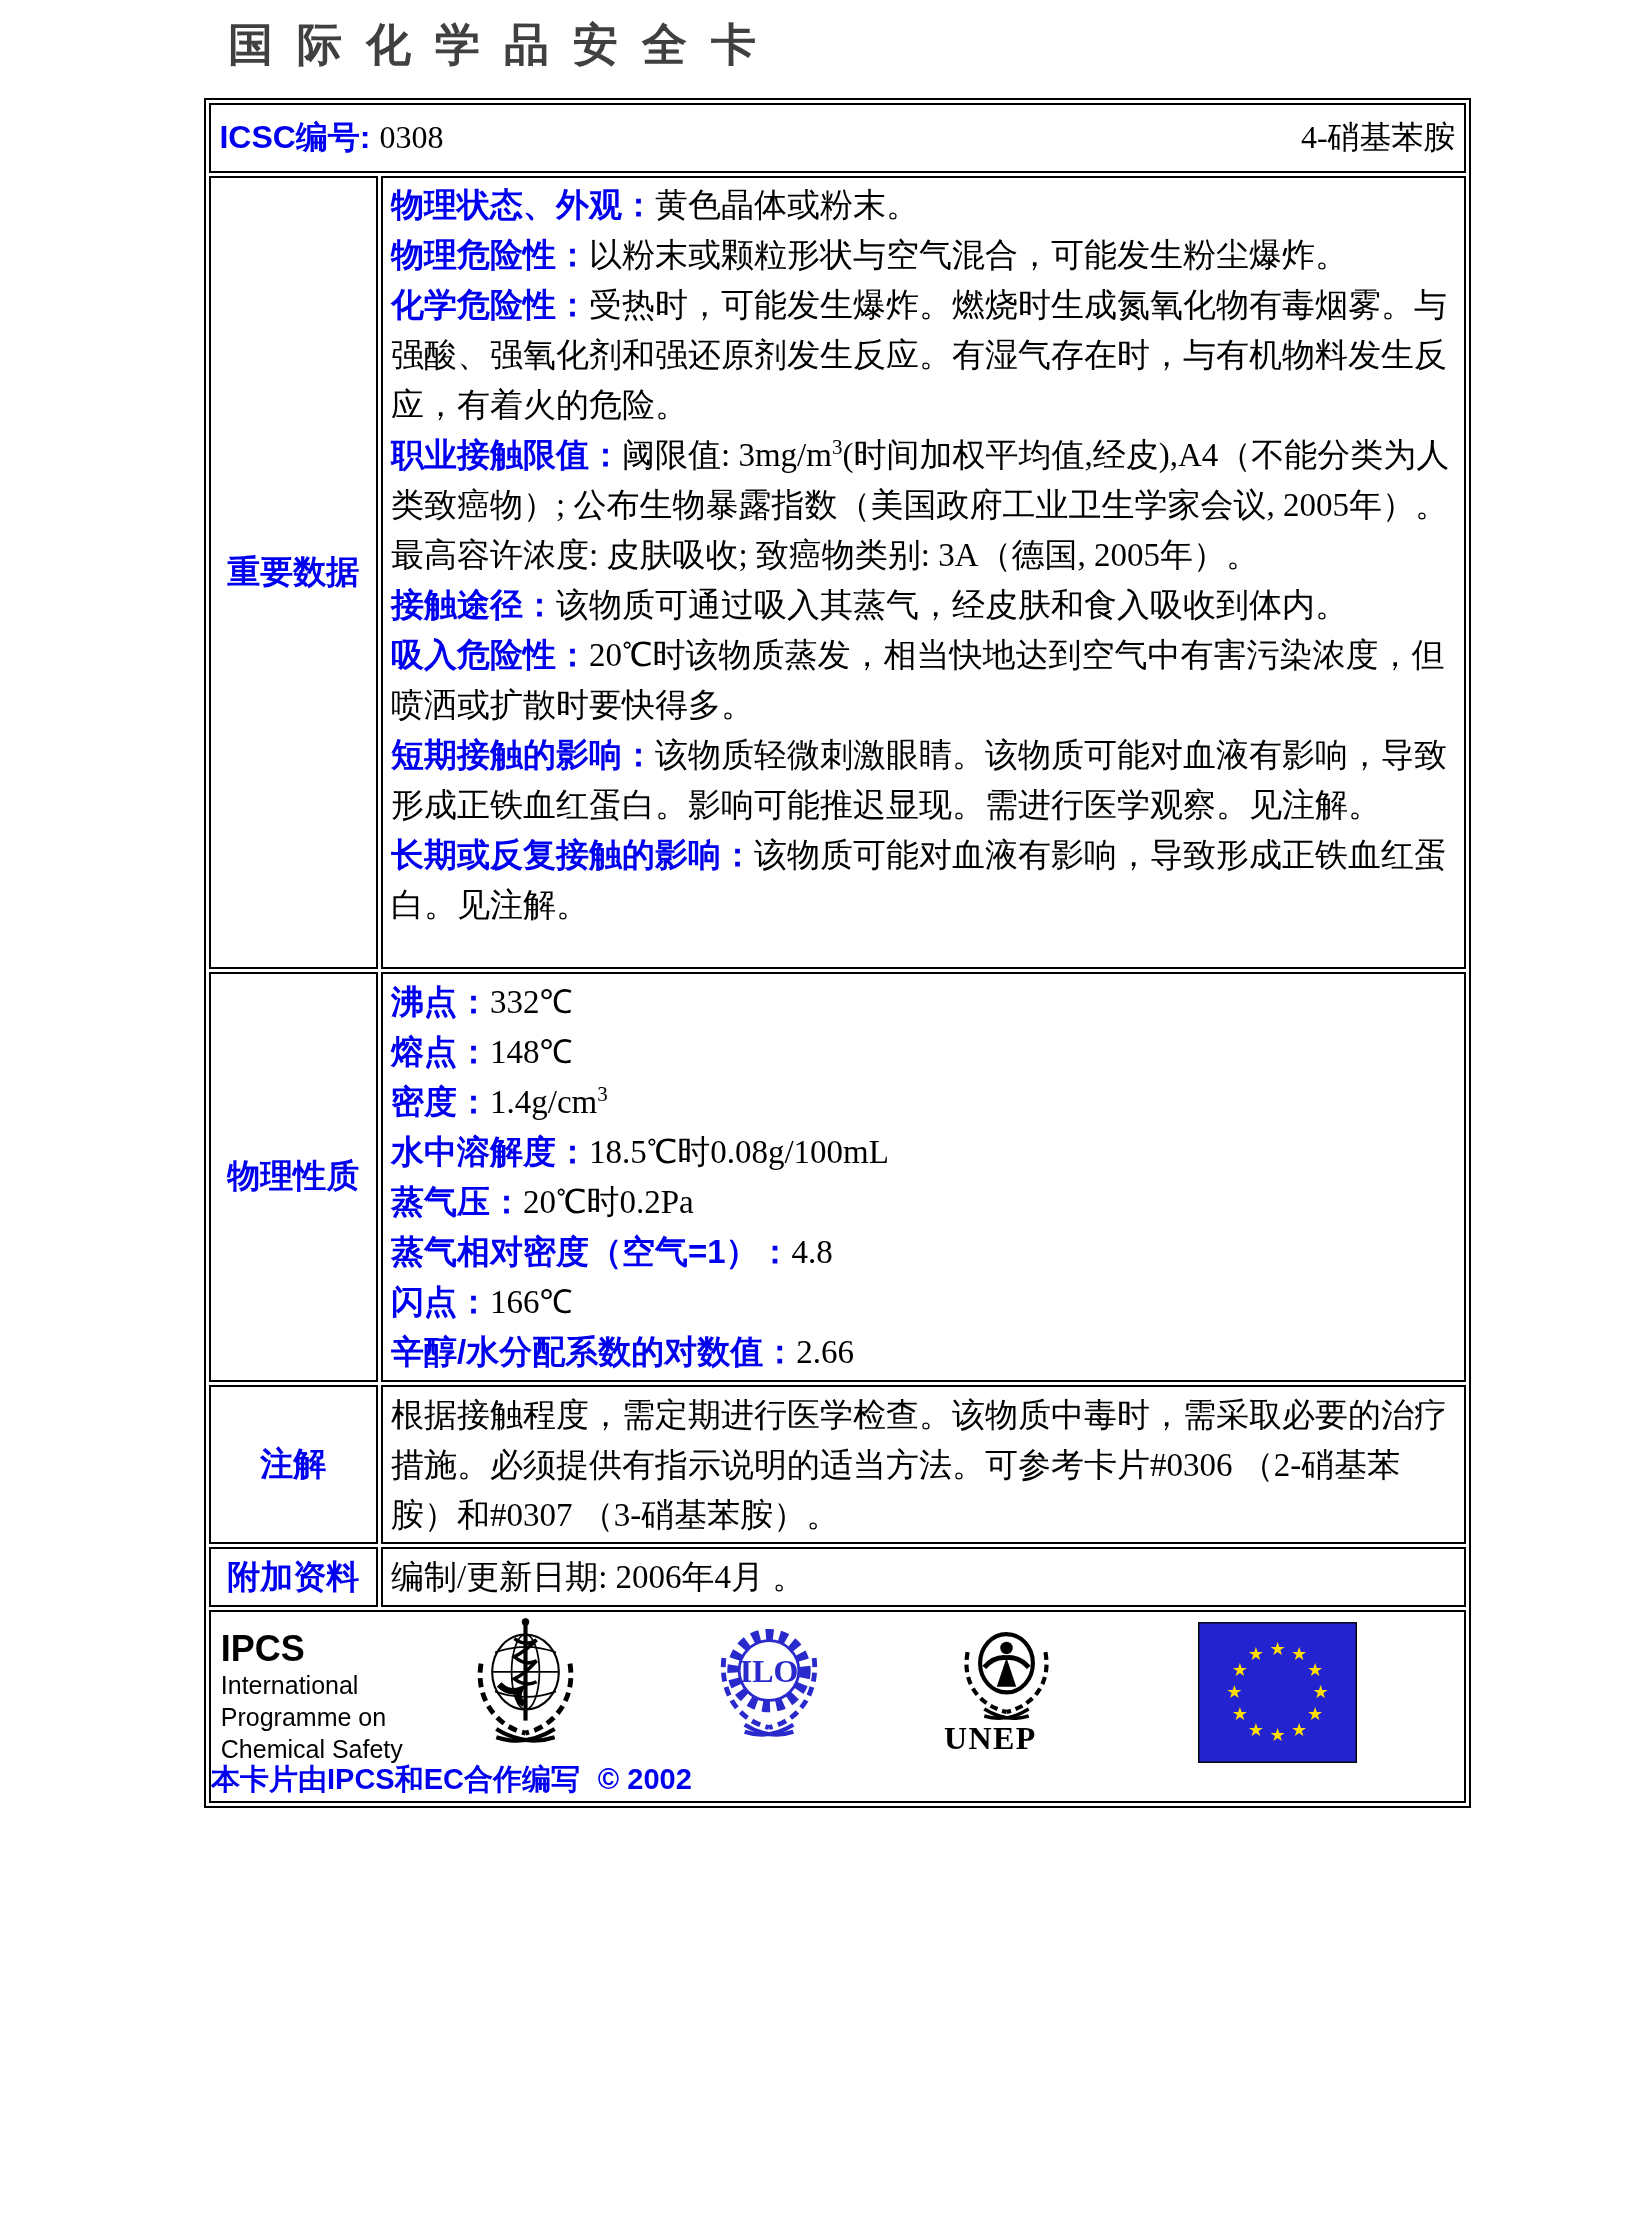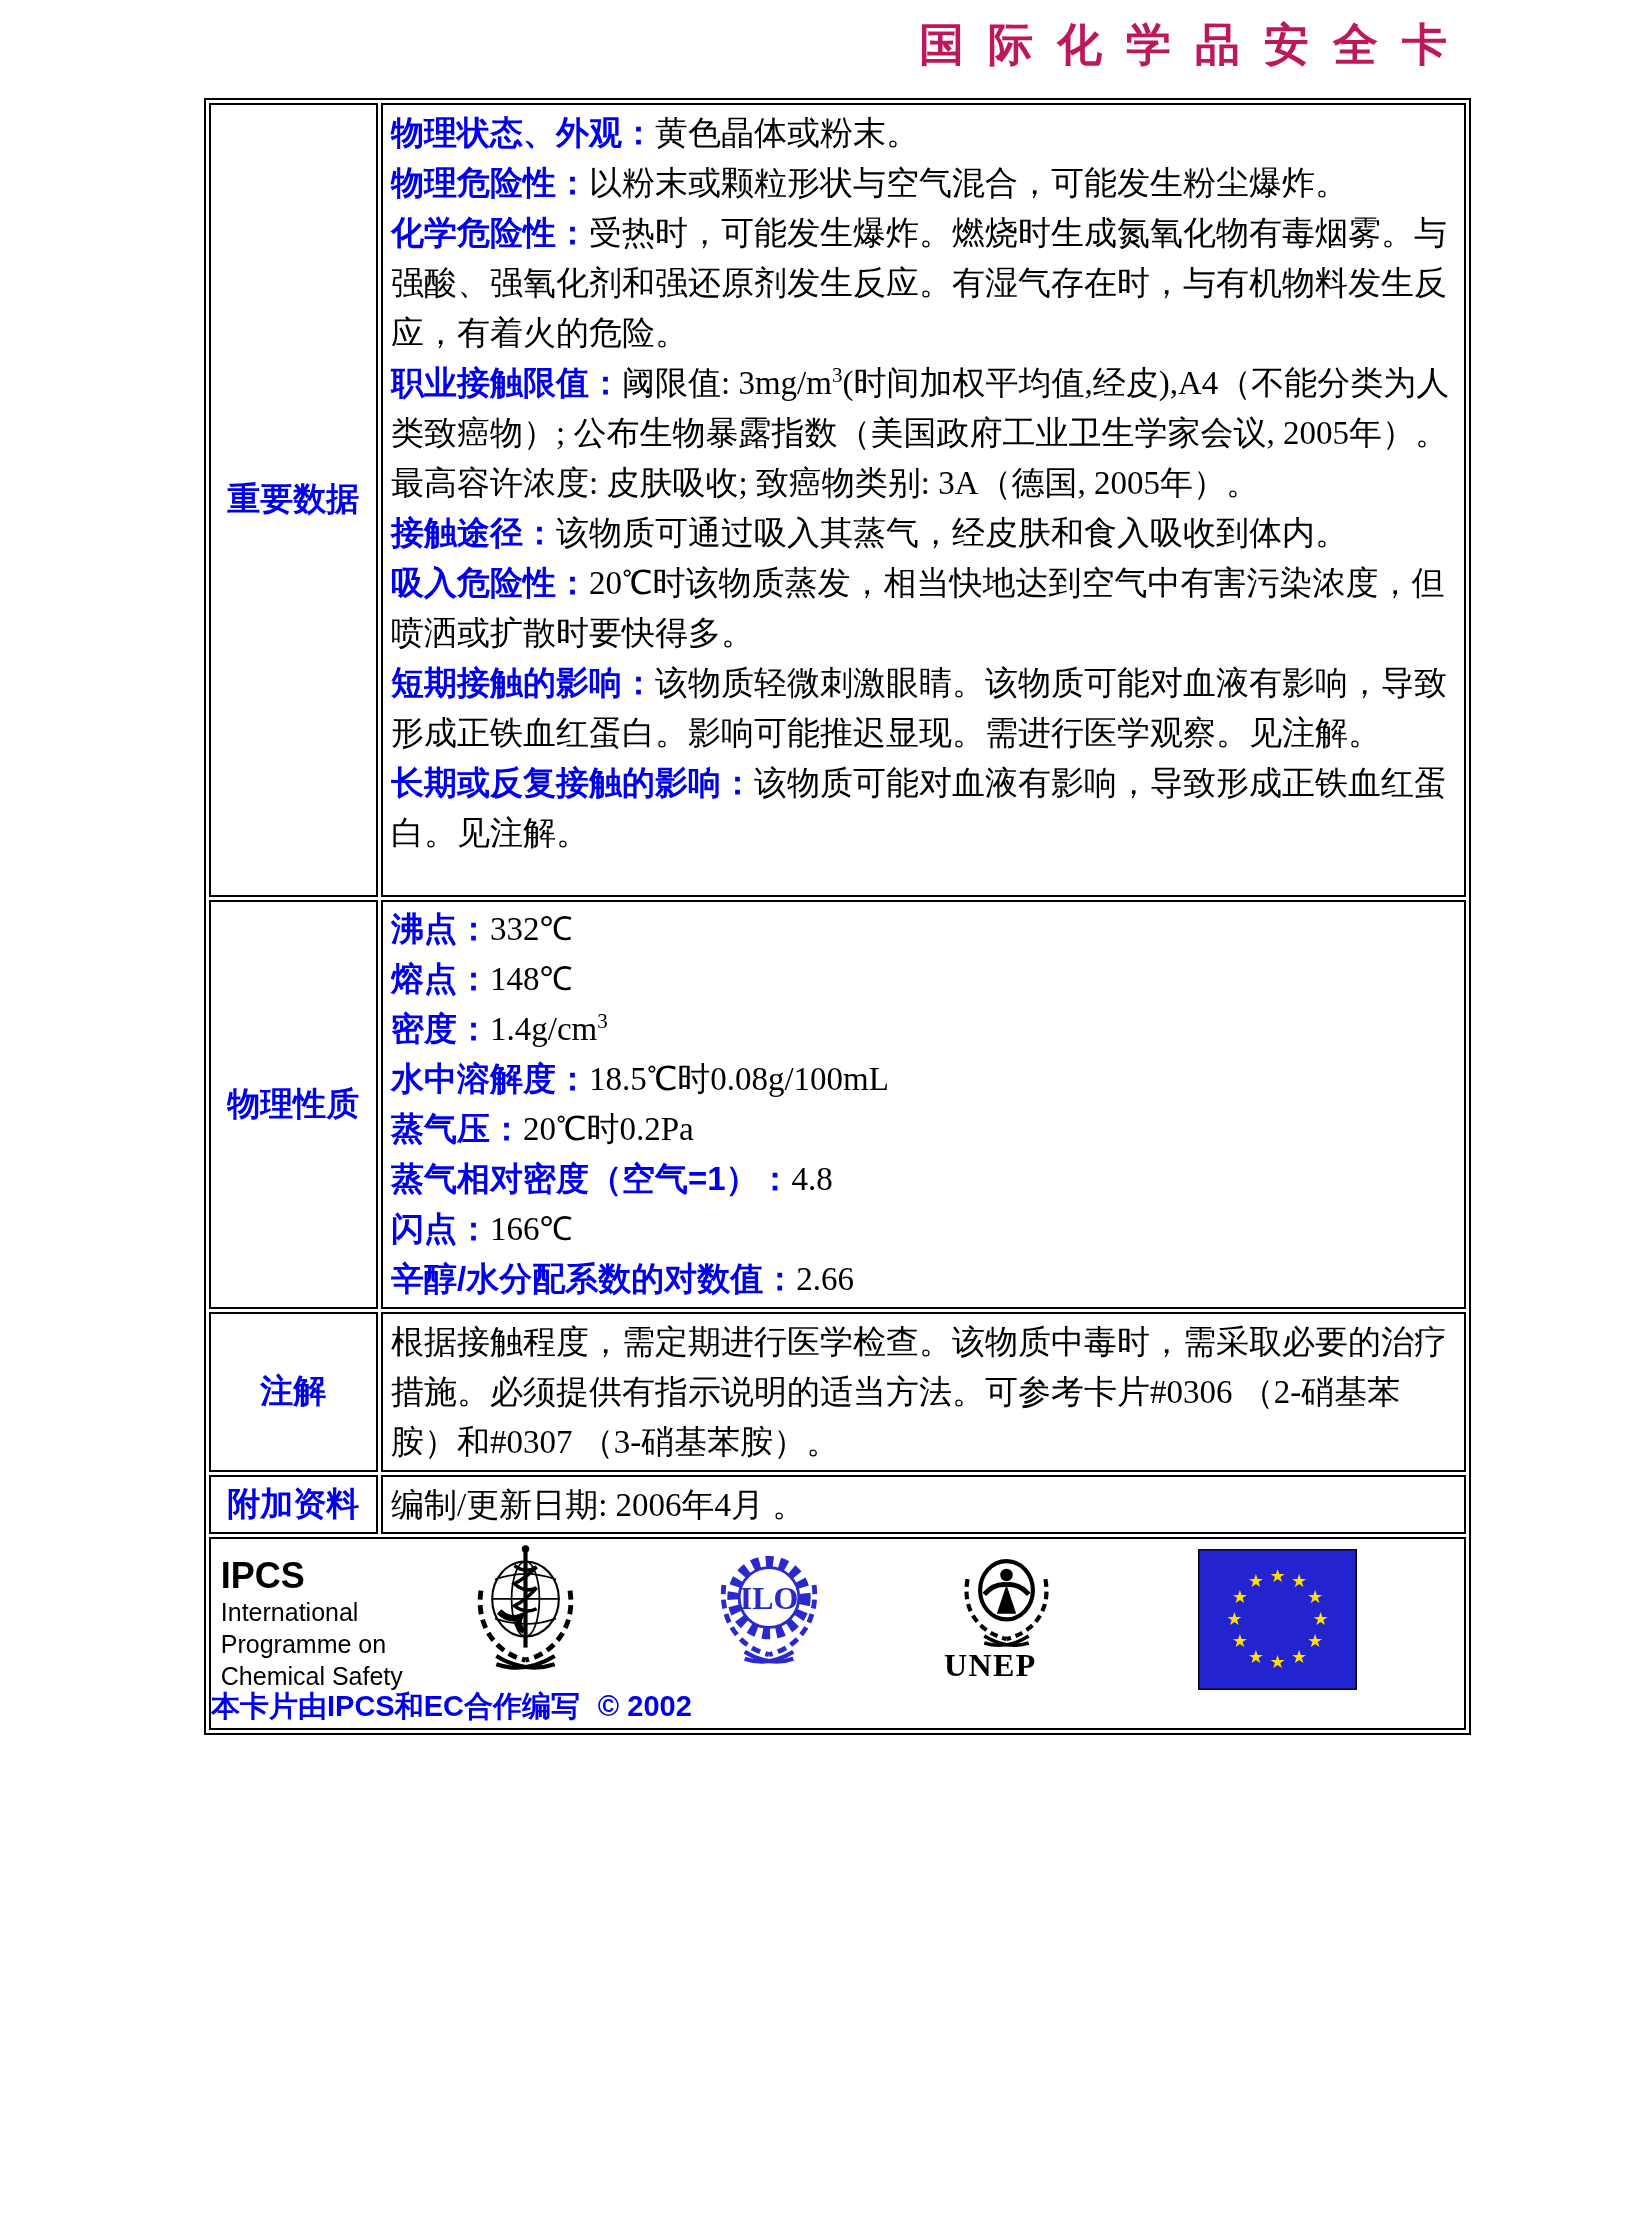--- a/index.html
+++ b/index.html
@@ -1,20 +1,20 @@
 <!DOCTYPE html>
 <html style="font-size:11px"><head>
 <meta charset="utf-8">
 <style>
   html,body{margin:0;padding:0;background:#ffffff;}
   .page{position:relative;width:1651px;height:2216px;background:#fff;overflow:hidden;
         font-family:"Liberation Serif",serif;color:#000;}
-  .doc-title{position:absolute;top:15.3px;left:204px;width:1267px;text-align:right;
+  .doc-title{position:absolute;top:15.3px;left:204px;width:1267px;text-align:left;
         font-family:"Liberation Sans",sans-serif;font-weight:bold;font-size:45px;
-        color:#be185d;letter-spacing:24px;text-indent:24px;white-space:nowrap;}
+        color:#404040;letter-spacing:24px;text-indent:24px;white-space:nowrap;}
   table.card{position:absolute;top:98px;left:204px;width:1267px;
         border:2.8px solid #000;border-collapse:separate;border-spacing:3.5px;background:#fff;}
   td{border:2.1px solid #000;background:#fff;vertical-align:middle;padding:2.8px 8.4px;overflow:hidden;}
   td.sec{width:159px;text-align:center;font-family:"Liberation Sans",sans-serif;
         font-weight:bold;color:#0000ee;font-size:33px;padding:2.8px 2.8px;}
   td.content{font-size:33px;line-height:50px;}
   td.top{vertical-align:top;margin-top:32px;}
   .hdrcell{height:60px;}
   .hdrflex{display:flex;justify-content:space-between;align-items:center;font-size:32px;}
   .hdrleft .lbl{font-size:32px;}
@@ -49,20 +49,30 @@
 
   <div class="doc-title">国际化学品安全卡</div>
 
   <table class="card">
     <colgroup>
         <col style="width:167px">
         <col>
       </colgroup>
 
     <tbody>
+        <tr>
+      <td colspan="2" class="hdrcell">
+        <div class="hdrflex">
+          <div class="hdrleft">
+            <span class="lbl">ICSC编号: </span><span>0308</span>
+          </div>
+          <div>4-硝基苯胺</div>
+        </div>
+      </td>
+    </tr>
 
     <tr>
       <td class="sec">重要数据</td>
       <td class="content top h-important">
         <p class="item"><span class="lbl">物理状态、外观：</span><span>黄色晶体或粉末。</span><sup></sup><span></span></p>
         <p class="item"><span class="lbl">物理危险性：</span><span>以粉末或颗粒形状与空气混合，可能发生粉尘爆炸。</span><sup></sup><span></span></p>
         <p class="item"><span class="lbl">化学危险性：</span><span>受热时，可能发生爆炸。燃烧时生成氮氧化物有毒烟雾。与强酸、强氧化剂和强还原剂发生反应。有湿气存在时，与有机物料发生反应，有着火的危险。</span><sup></sup><span></span></p>
         <p class="item"><span class="lbl">职业接触限值：</span><span>阈限值: 3mg/m</span><sup>3</sup><span>(时间加权平均值,经皮),A4（不能分类为人类致癌物）; 公布生物暴露指数（美国政府工业卫生学家会议, 2005年）。最高容许浓度: 皮肤吸收; 致癌物类别: 3A（德国, 2005年）。</span></p>
         <p class="item"><span class="lbl">接触途径：</span><span>该物质可通过吸入其蒸气，经皮肤和食入吸收到体内。</span><sup></sup><span></span></p>
         <p class="item"><span class="lbl">吸入危险性：</span><span>20℃时该物质蒸发，相当快地达到空气中有害污染浓度，但喷洒或扩散时要快得多。</span><sup></sup><span></span></p>

